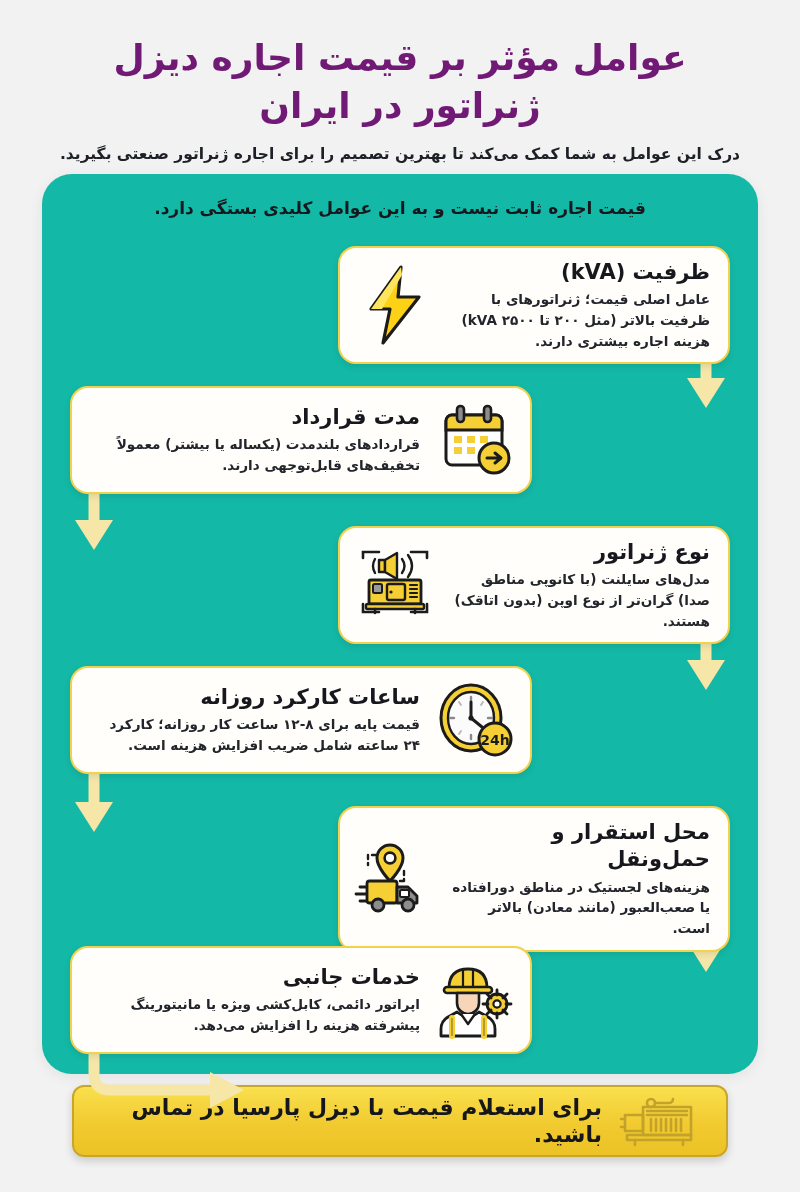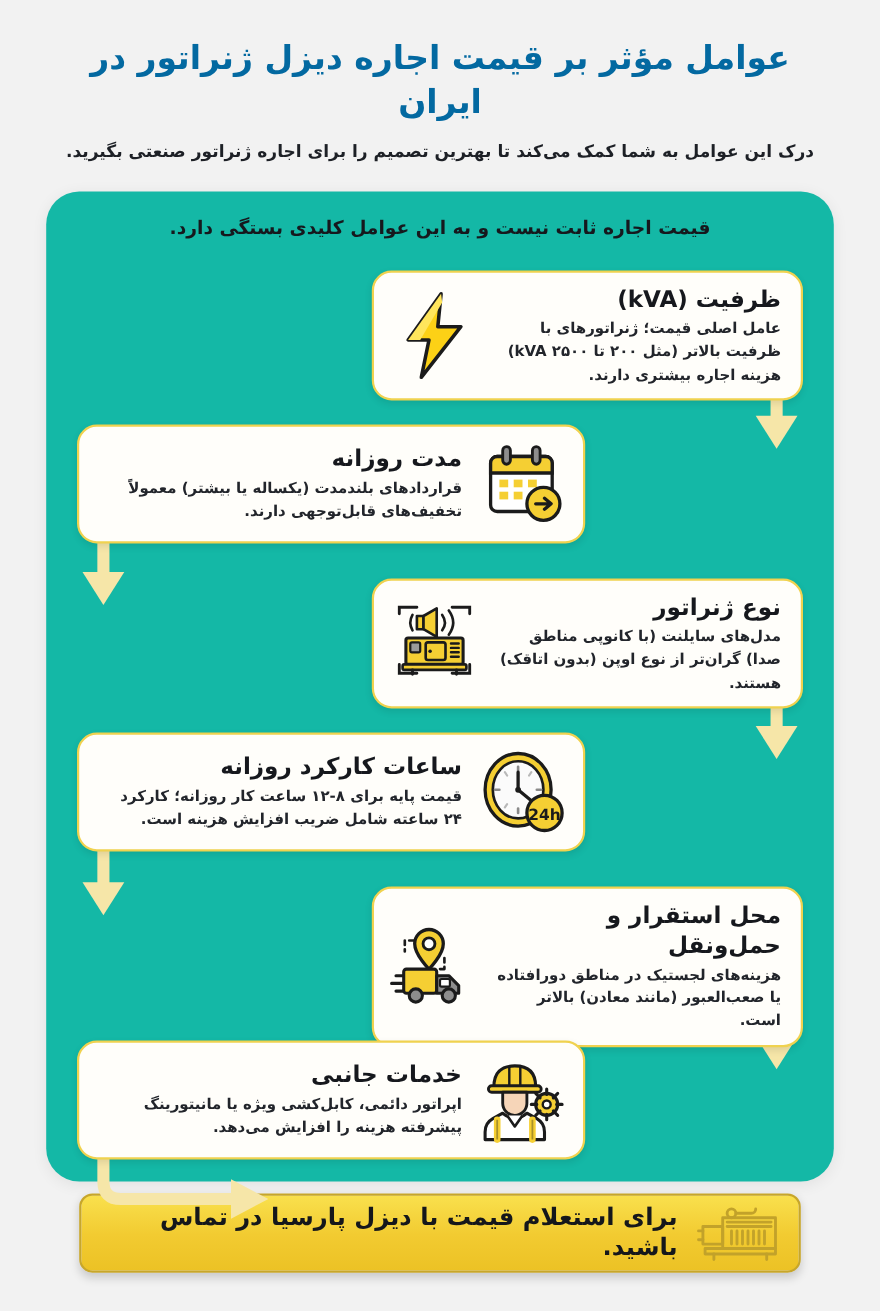--- a/index.html
+++ b/index.html
@@ -27,23 +27,23 @@
   .header {
     position: absolute;
     top: 34px;
     left: 0;
     right: 0;
     padding: 0 46px;
     text-align: center;
   }
 
   .title {
-    font-size: 30px;
-    font-weight: 700;
-    color: #0369a1;
+    font-size: 36px;
+    font-weight: 700;
+    color: #701a75;
     line-height: 1.32;
     letter-spacing: -0.2px;
   }
 
   .subtitle {
     margin-top: 14px;
     font-size: 15.5px;
     font-weight: 700;
     color: #1d2026;
     line-height: 1.5;
@@ -154,21 +154,21 @@
     width: 656px;
     height: 72px;
     border-radius: 12px;
     border: 2.5px solid #c7a62b;
     background: linear-gradient(180deg, #f9e04d 0%, #f2cb31 52%, #ecc225 100%);
     box-shadow: 0 4px 9px rgba(0,0,0,0.17);
     display: flex;
     flex-direction: row-reverse;
     align-items: center;
     justify-content: flex-start;
-    padding: 0 10px;
+    padding: 0 24px;
     gap: 14px;
   }
 
   .cta-text {
     font-size: 22px;
     font-weight: 700;
     color: #15171b;
     line-height: 1.25;
     text-align: right;
     flex: 1 1 auto;
@@ -242,21 +242,21 @@
               <path d="M40 2 L10 44 L29 44 L22 78 L58 32 L37 32 Z" fill="#fcd116" stroke="#1b1b1b" stroke-width="3.2" stroke-linejoin="round"></path>
               <path d="M40 2 L10 44 L21 44 L41 10 Z" fill="#ffe55c"></path>
             </svg>
           </div>
         </div>
       </div>
 
       <div class="card left" style="top:140px;">
         <div class="card-row">
           <div class="card-text">
-            <div class="card-title">مدت روزانه</div>
+            <div class="card-title">مدت قرارداد</div>
             <div class="card-body">قراردادهای بلندمدت (یکساله یا بیشتر) معمولاً تخفیف‌های قابل‌توجهی دارند.</div>
           </div>
           <div class="card-icon">
             <svg width="76" height="76" viewBox="0 0 76 76">
               <rect x="9" y="13" width="56" height="50" rx="6" fill="#ffffff" stroke="#1b1b1b" stroke-width="3"></rect>
               <path d="M9 19 a6 6 0 0 1 6 -6 h44 a6 6 0 0 1 6 6 v9 H9 Z" fill="#f5cf33" stroke="#1b1b1b" stroke-width="3"></path>
               <rect x="20" y="4" width="7" height="16" rx="3.5" fill="#8d8d8d" stroke="#1b1b1b" stroke-width="2.6"></rect>
               <rect x="47" y="4" width="7" height="16" rx="3.5" fill="#8d8d8d" stroke="#1b1b1b" stroke-width="2.6"></rect>
               <rect x="17" y="34" width="8" height="7" fill="#f5cf33"></rect>
               <rect x="30" y="34" width="8" height="7" fill="#f5cf33"></rect>

